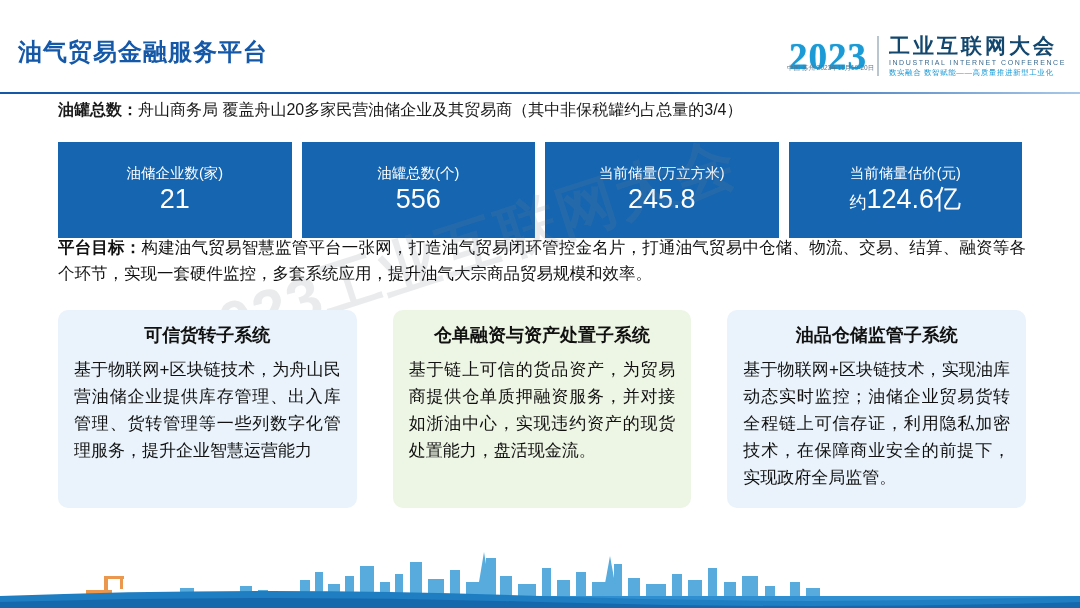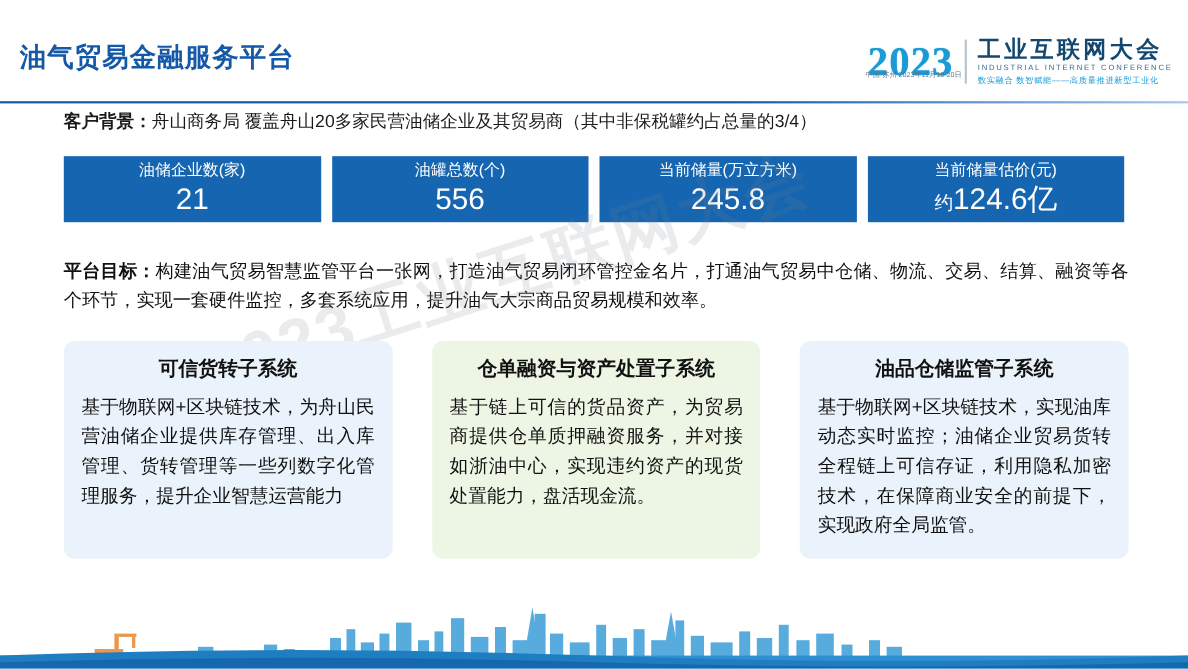--- a/index.html
+++ b/index.html
@@ -113,21 +113,21 @@
   .stats {
     position: absolute;
     left: 58px;
     top: 142px;
     width: 964px;
     display: flex;
     gap: 10px;
   }
   .stat-box {
     width: 235px;
-    height: 60px;
+    height: 96px;
     background: #1565b0;
     color: #ffffff;
     display: flex;
     flex-direction: column;
     align-items: center;
     justify-content: center;
   }
   .stat-label {
     font-size: 14.5px;
     line-height: 1.2;
@@ -231,21 +231,21 @@
       <div class="conf-cn">工业互联网大会</div>
       <div class="conf-en">INDUSTRIAL INTERNET CONFERENCE</div>
       <div class="conf-sub">数实融合 数智赋能——高质量推进新型工业化</div>
     </div>
   </div>
 
   <div class="title-underline"></div>
 </div>
 
 <div class="cust-line">
-  <b>客户背景：</b><span>舟山商务局    覆盖舟山20多家民营油储企业及其贸易商（其中非保税罐约占总量的3/4）</span>
+  <b>油罐总数：</b><span>舟山商务局    覆盖舟山20多家民营油储企业及其贸易商（其中非保税罐约占总量的3/4）</span>
 </div>
 
 <div class="stats">
   <div class="stat-box">
     <div class="stat-label">油储企业数(家)</div>
     <div class="stat-value"><span class="small"></span><span>21</span></div>
   </div>
   <div class="stat-box">
     <div class="stat-label">油罐总数(个)</div>
     <div class="stat-value"><span class="small"></span><span>556</span></div>

